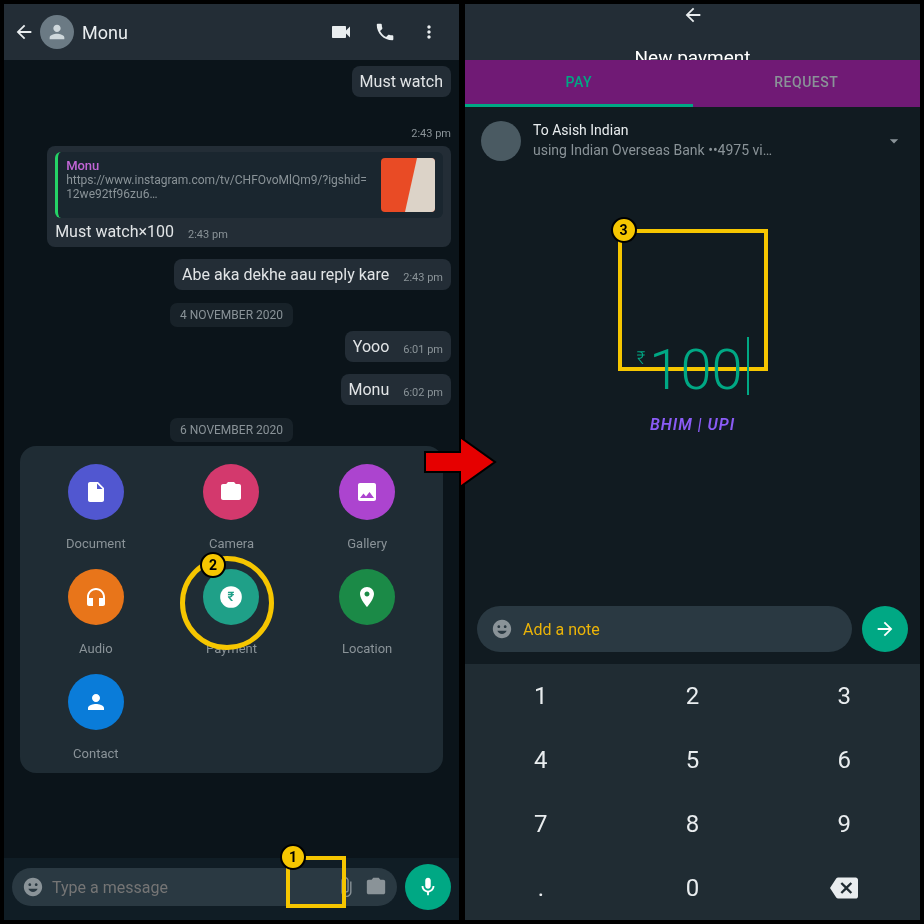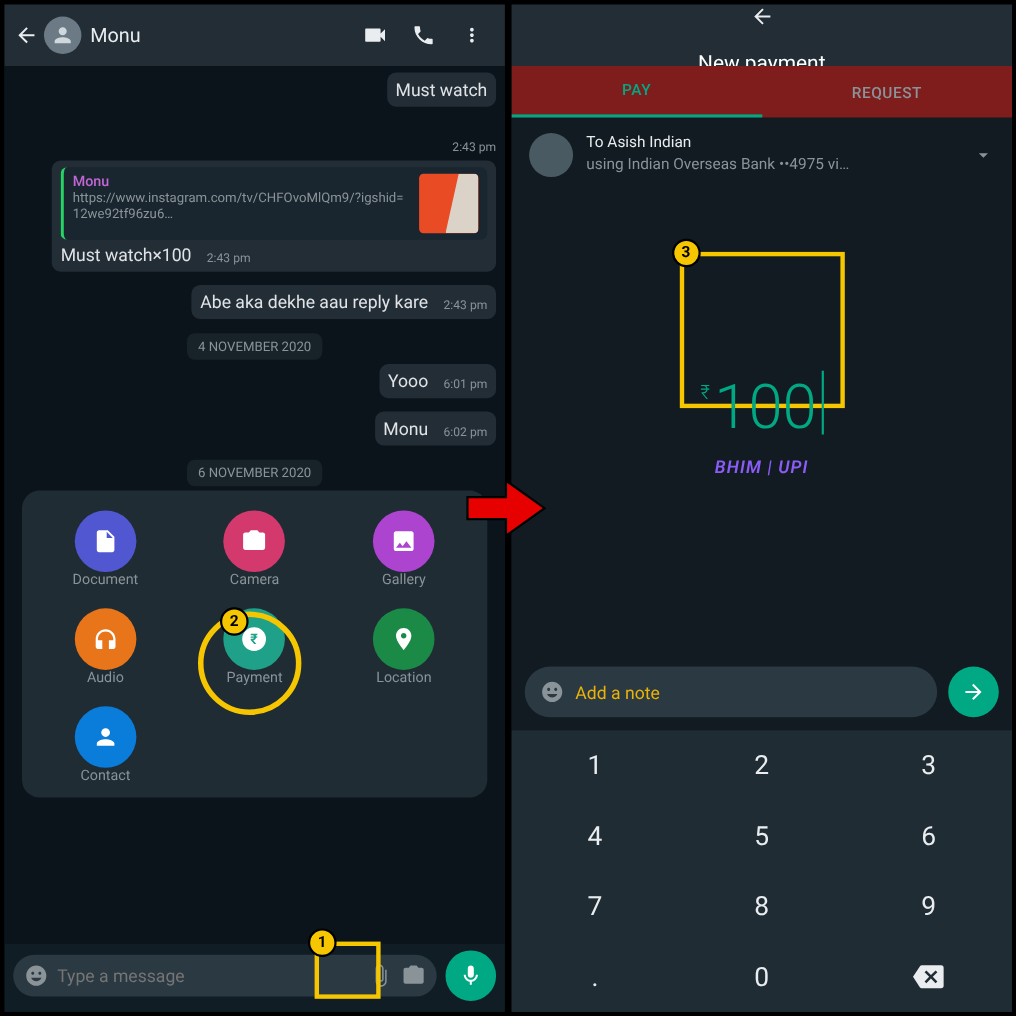--- a/index.html
+++ b/index.html
@@ -21,40 +21,40 @@
   .quoted { border-left: 3px solid #25d366; background: #1a262f; padding: 6px 8px; border-radius: 6px; margin-bottom: 4px; display:flex; gap:8px; }
   .quoted .qtext { font-size: 12px; color: #8a9398; flex:1; }
   .quoted .qname { color: #c266d6; font-weight: 500; font-size: 13px; }
   .quoted .qimg { width: 54px; height: 54px; background: #e94b25; border-radius: 4px; position:relative; overflow:hidden; }
   .quoted .qimg::after { content:""; position:absolute; right:0; bottom:0; width:30px; height:54px; background:#dcd3c8; clip-path: polygon(40% 0, 100% 0, 100% 100%, 0 100%); }
   .date-chip { text-align: center; margin: 8px 0; }
   .date-chip span { background: #182229; color: #8a9398; font-size: 12px; padding: 5px 10px; border-radius: 7px; }
 
   .attach-panel { background: #1f2c34; border-radius: 16px; margin: 0 8px; padding: 18px 12px 12px; }
   .attach-grid { display: grid; grid-template-columns: repeat(3, 1fr); gap: 18px 8px; }
-  .attach-item { display:flex; flex-direction:column; align-items:center; gap:0; }
+  .attach-item { display:flex; flex-direction:column; align-items:center; gap:16px; }
   .attach-circle { width: 56px; height: 56px; border-radius: 50%; display:flex; align-items:center; justify-content:center; }
   .attach-label { color: #8a9398; font-size: 13px; }
   .c-purple { background: #5157d0; }
   .c-red { background: #d3396d; }
   .c-mag { background: #ac44cf; }
   .c-orange { background: #e8751a; }
   .c-teal { background: #1fa088; }
   .c-green { background: #1b8a47; }
   .c-blue { background: #0a7cd9; }
 
   .input-bar { display:flex; align-items:center; gap:8px; padding: 6px 8px 10px; }
   .input-pill { flex:1; background: #2a3942; border-radius: 24px; display:flex; align-items:center; padding: 8px 10px; gap:8px; }
   .input-pill input { flex:1; background:transparent; border:none; outline:none; color:#8a9398; font-size:16px; }
   .mic-btn { width: 46px; height:46px; border-radius:50%; background:#00a884; display:flex; align-items:center; justify-content:center; }
 
   
   .pay-header { background: #232d36; height: 56px; display:flex; align-items:center; padding: 0 12px; color:#fff; gap:20px;flex-direction:column; }
   .pay-title { font-size: 19px; }
-  .tabs { display:flex; background:#7f1d1d;align-items:flex-end; }
+  .tabs { display:flex; background:#701a75; }
   .tab { flex:1; text-align:center; padding: 14px 0; font-size: 14px; font-weight:500; letter-spacing:0.5px; }
   .tab.active { color:#00a884; border-bottom: 3px solid #00a884; }
   .tab.inactive { color:#8a9398; }
   .pay-body { flex:1; background:#111b21; display:flex; flex-direction:column; }
   .recipient { display:flex; align-items:center; gap:12px; padding: 14px 16px; }
   .recipient .rav { width:40px; height:40px; border-radius:50%; background:#4a5a62; }
   .recipient .rtxt { flex:1; color:#e9edef; font-size:14px; line-height:1.4; }
   .recipient .chev { color:#8a9398; }
   .amount-wrap { flex:1; display:flex; flex-direction:column; align-items:center; justify-content:center; gap:12px; position:relative; }
   .amount { color:#00a884; font-size: 56px; font-weight:300; display:flex; align-items:flex-start; position:relative; }

